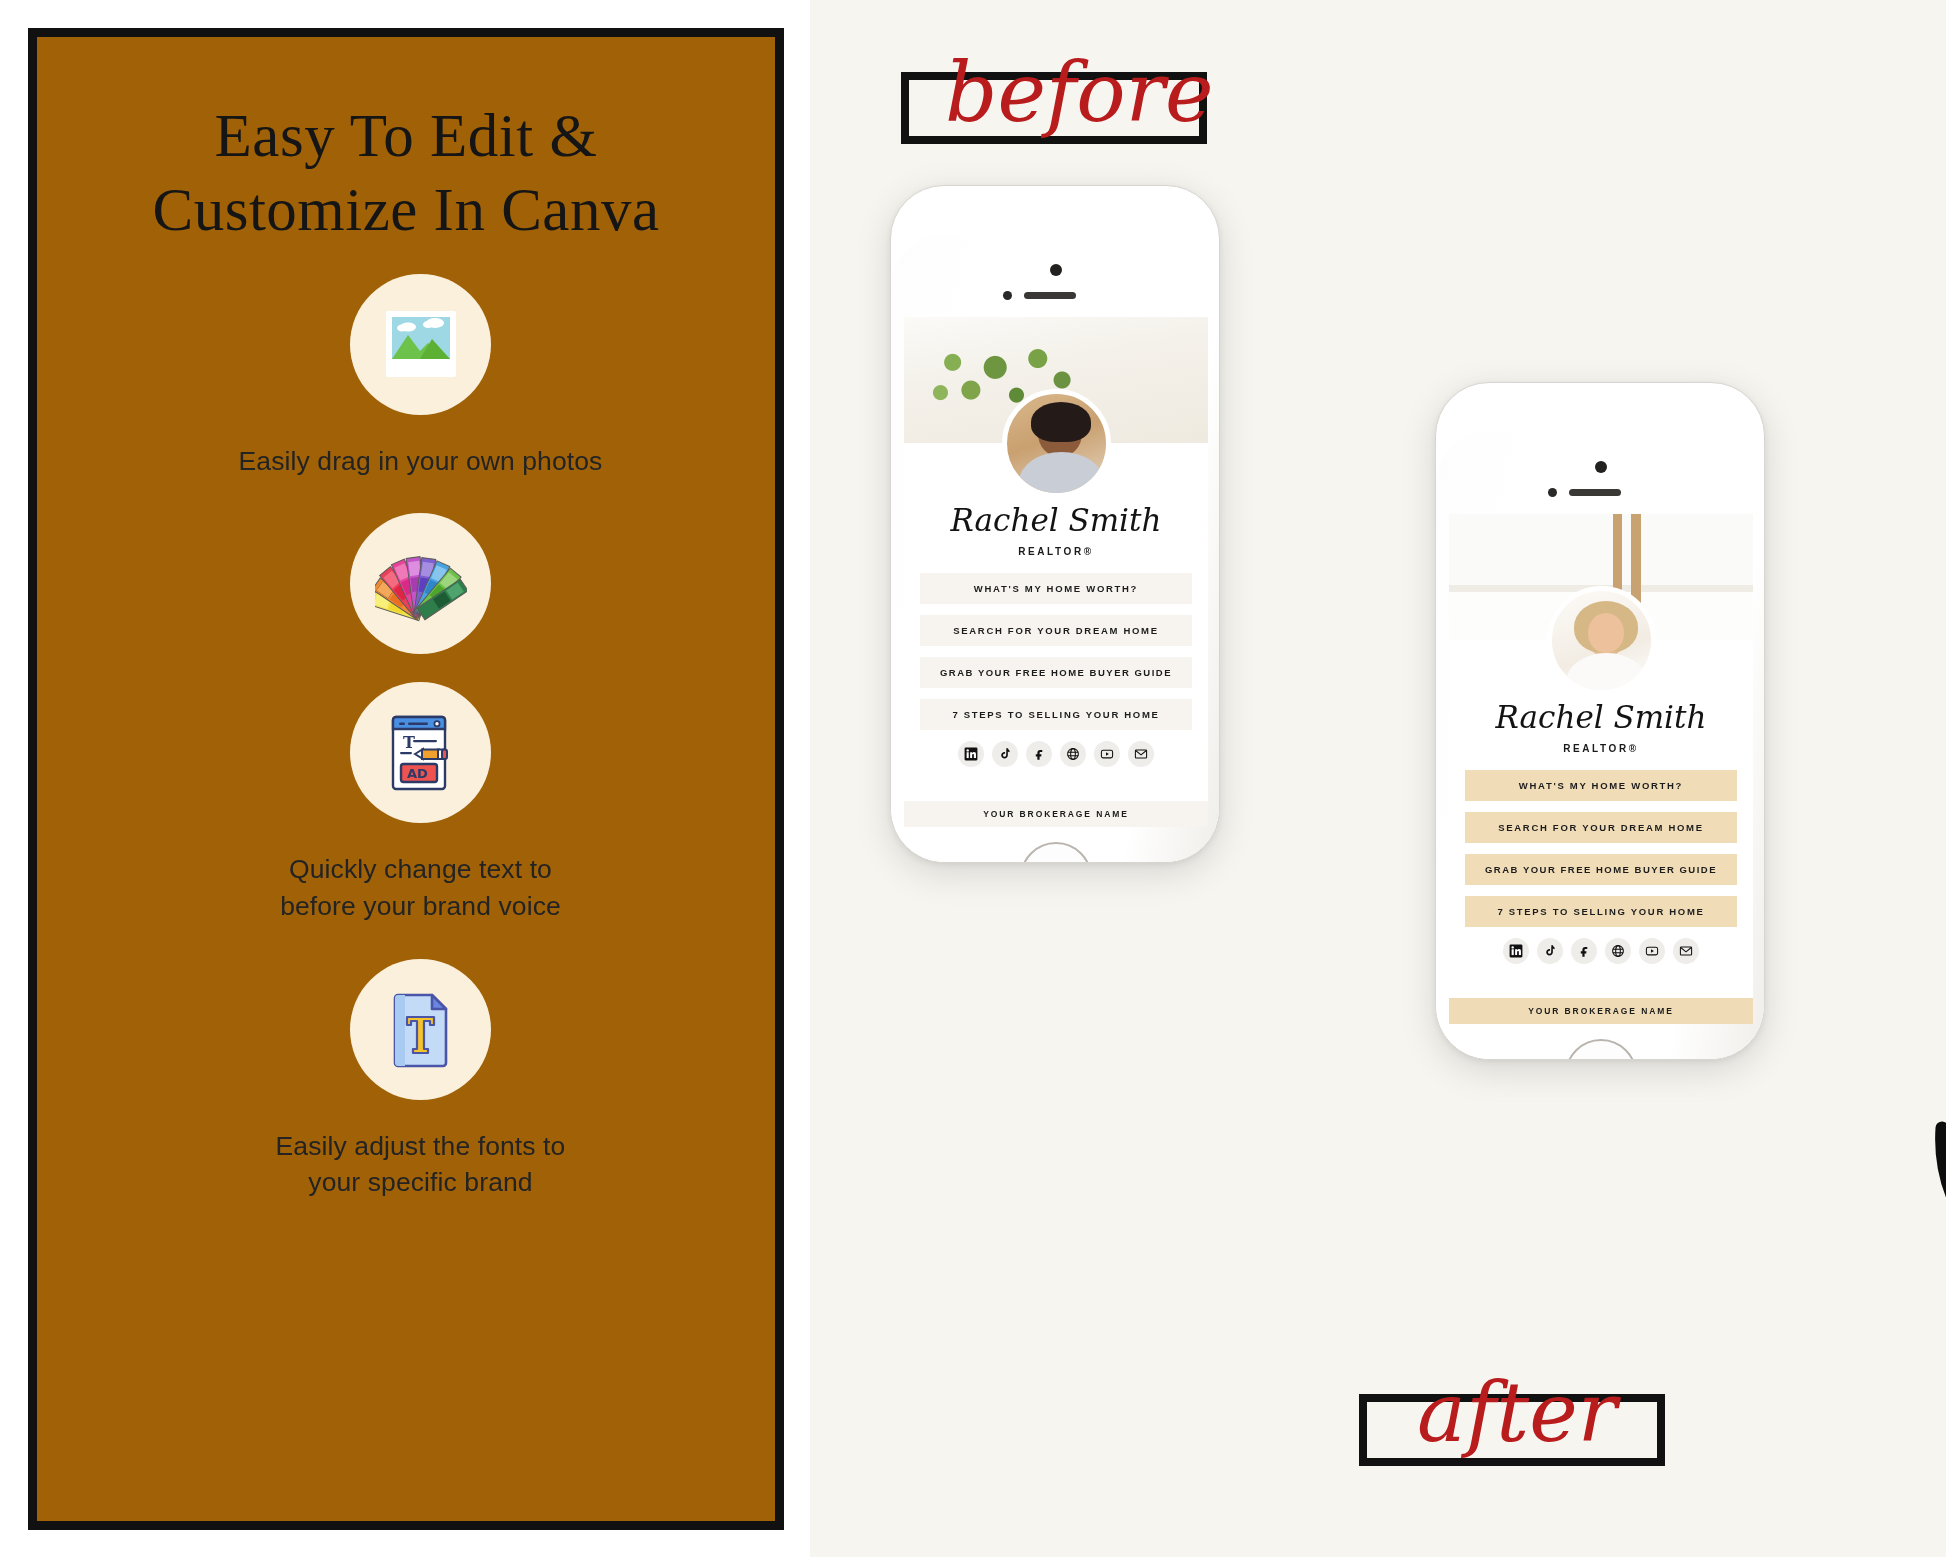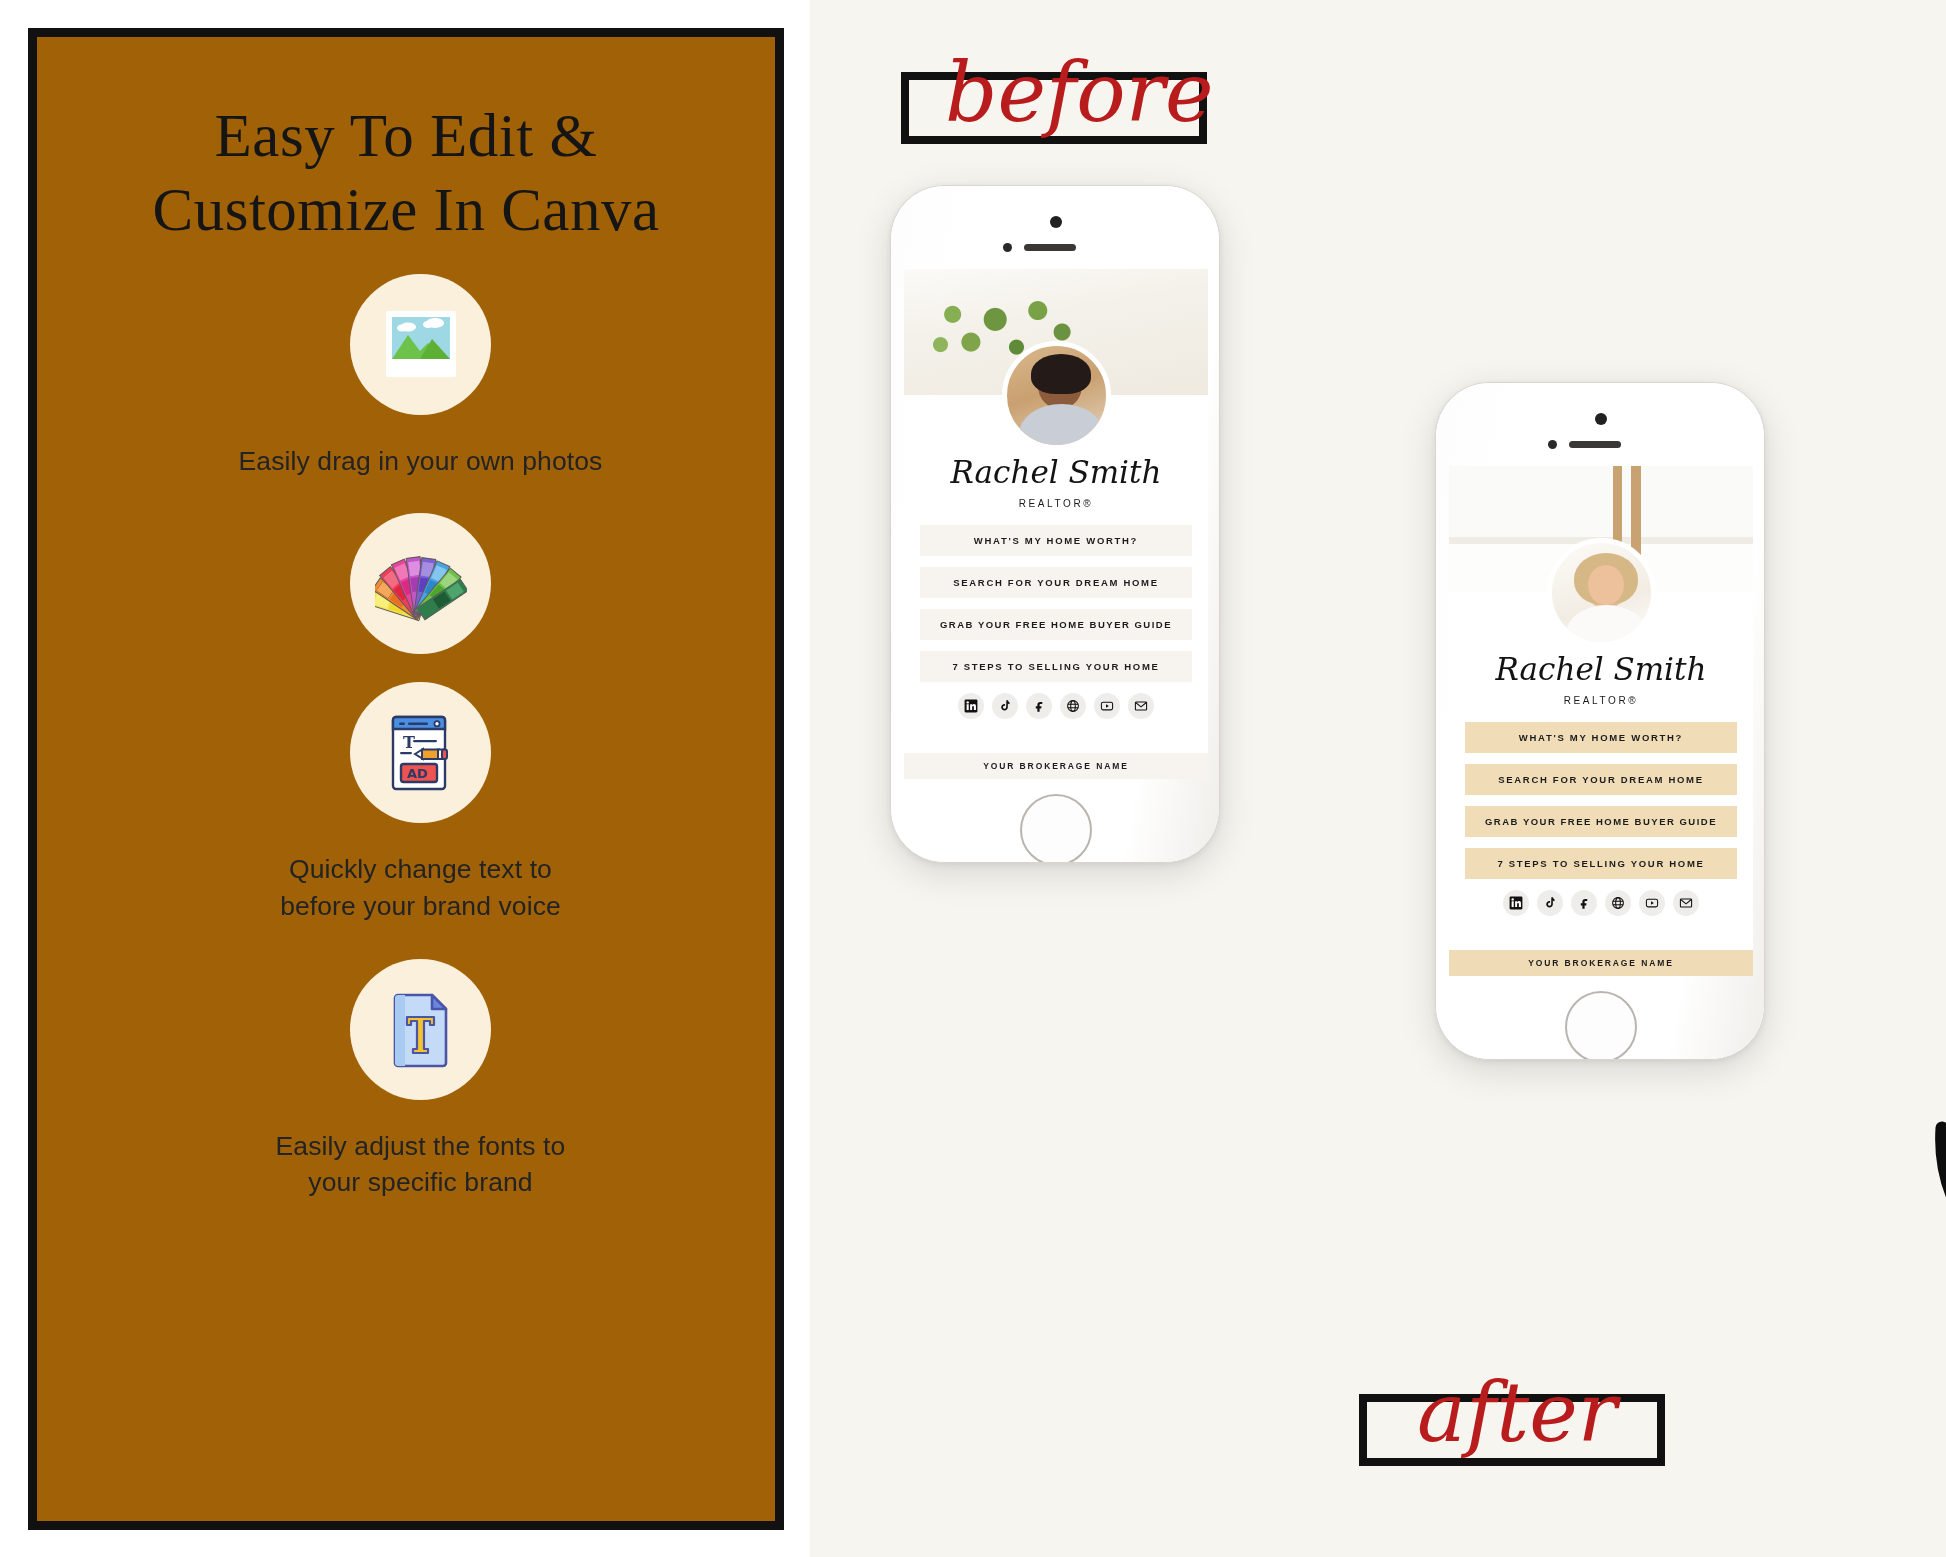--- a/index.html
+++ b/index.html
@@ -113,20 +113,21 @@
     border-radius: 54px;
     background: #ffffff;
     box-shadow: 0 10px 36px rgba(0,0,0,0.13), 0 2px 6px rgba(0,0,0,0.07);
     border: 1px solid #d8d5d0;
   }
   .phone-body {
     position: absolute; inset: 0;
     border-radius: 54px;
     background: linear-gradient(100deg,#fdfdfd 0%,#ffffff 22%,#ffffff 78%,#f0eeea 100%);
     overflow: hidden;
+    margin-top: 48px;
   }
   .cam {
     position: absolute; border-radius: 50%;
     background: #23211f;
   }
   .speaker {
     position: absolute;
     background: #3a3835;
     border-radius: 5px;
   }
@@ -193,21 +194,21 @@
     font-family: "DejaVu Serif", serif;
     font-style: italic;
     color: #131313;
     text-align: center;
     line-height: 1;
   }
   .role {
     font-family: "Liberation Sans", sans-serif;
     text-align: center;
     color: #1a1a1a;
-    font-weight: 400;
+    font-weight: 700;
   }
   .btn {
     display: flex; align-items: center; justify-content: center;
     font-family: "Liberation Sans", sans-serif;
     font-weight: 700;
     color: #1c1c1c;
     text-align: right;
   }
   .socials { display: flex; justify-content: center; align-items: center; }
   .soc {

